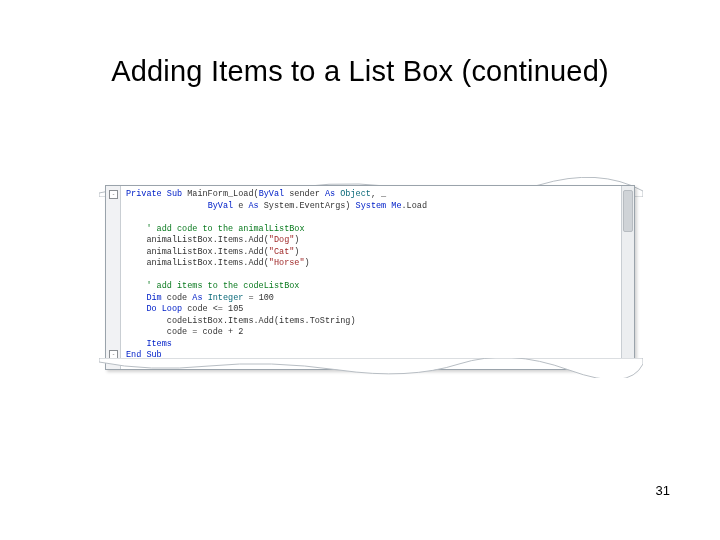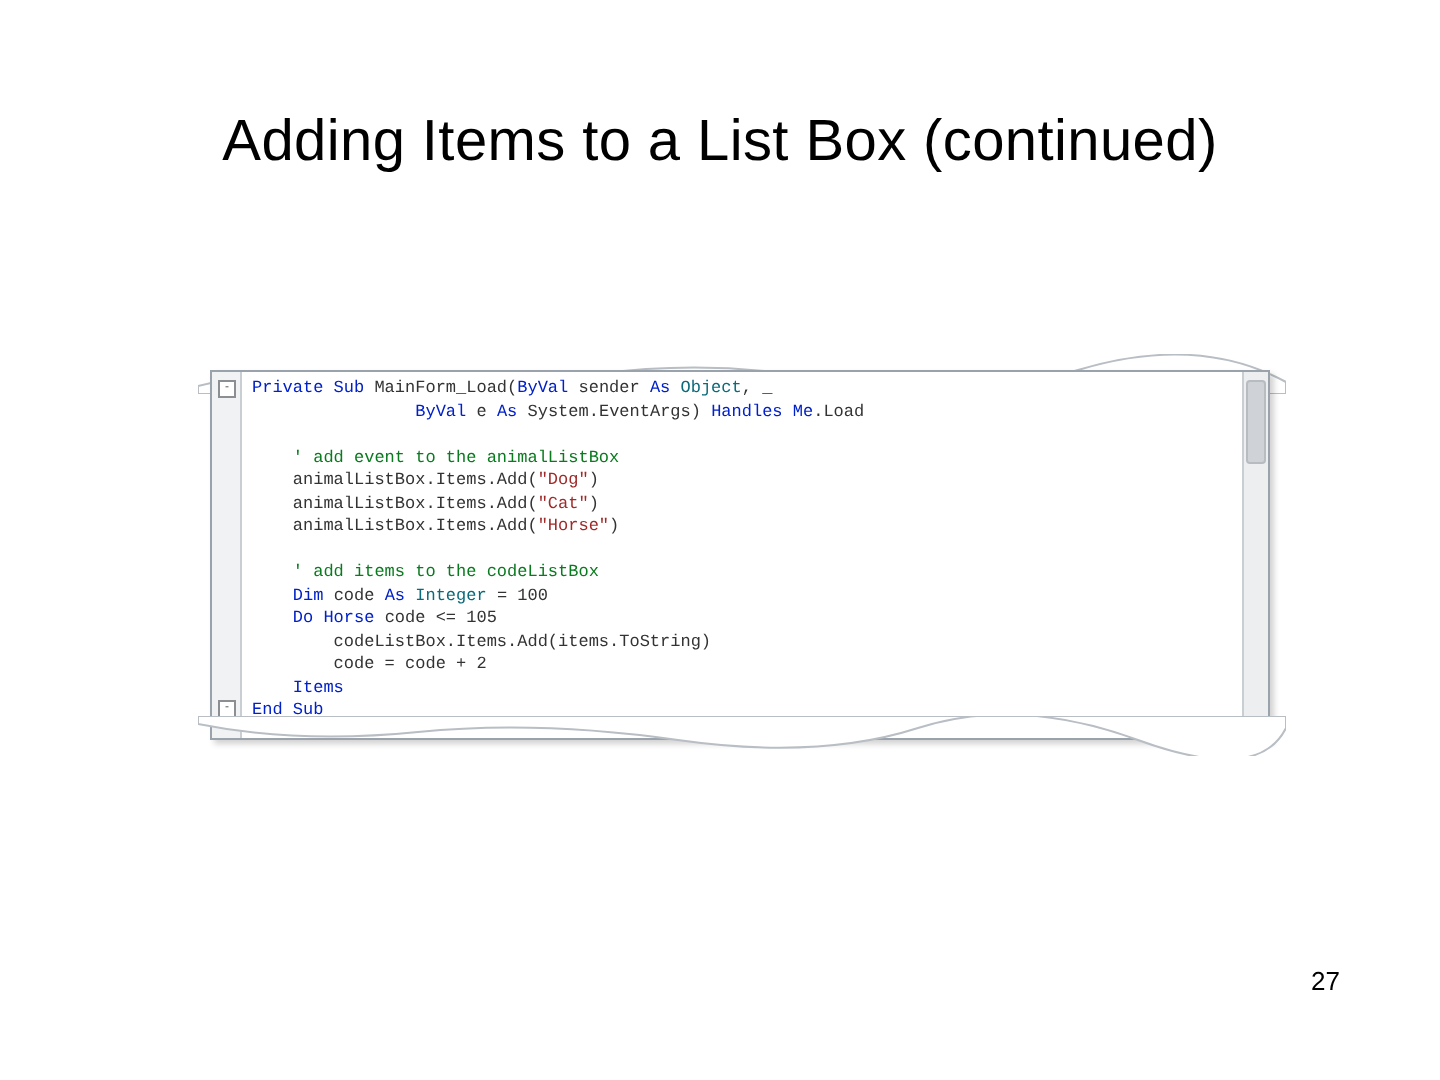--- a/index.html
+++ b/index.html
@@ -139,35 +139,35 @@
     </svg>
     <div class="code-pane">
       <div class="gutter">
         <div class="mark" style="top:4px">-</div>
         <div class="mark" style="top:164px">-</div>
       </div>
       <div class="scrollbar">
         <div class="thumb"></div>
       </div>
       <div class="code"><span class="kw">Private Sub</span><span> MainForm_Load(</span><span class="kw">ByVal</span><span> sender </span><span class="kw">As</span><span class="ty"> Object</span><span>, _</span>
-<span>                </span><span class="kw">ByVal</span><span> e </span><span class="kw">As</span><span> System.EventArgs) </span><span class="kw">Handles</span><span> </span><span class="kw">Me</span><span>.Load</span>
+<span>                </span><span class="kw">ByVal</span><span> e </span><span class="kw">As</span><span> System.EventArgs) </span><span class="kw">System</span><span> </span><span class="kw">Me</span><span>.Load</span>
 <span></span>
-<span class="cm">    ' add event to the animalListBox</span>
+<span class="cm">    ' add code to the animalListBox</span>
 <span>    animalListBox.Items.Add(</span><span class="st">"Dog"</span><span>)</span>
 <span>    animalListBox.Items.Add(</span><span class="st">"Cat"</span><span>)</span>
 <span>    animalListBox.Items.Add(</span><span class="st">"Horse"</span><span>)</span>
 <span></span>
 <span class="cm">    ' add items to the codeListBox</span>
 <span>    </span><span class="kw">Dim</span><span> code </span><span class="kw">As</span><span class="ty"> Integer</span><span> = 100</span>
-<span>    </span><span class="kw">Do Horse</span><span> code &lt;= 105</span>
+<span>    </span><span class="kw">Do Loop</span><span> code &lt;= 105</span>
 <span>        codeListBox.Items.Add(items.ToString)</span>
 <span>        code = code + 2</span>
 <span>    </span><span class="kw">Items</span>
 <span class="kw">End Sub</span></div>
     </div>
     <svg class="torn-bottom" viewBox="0 0 544 20" preserveAspectRatio="none">
       <path d="M0 4 Q 50 14 110 8 T 240 12 T 360 6 T 470 12 T 544 6 L544 0 L0 0 Z" fill="#ffffff" stroke="#b8bec4" stroke-width="1"></path>
     </svg>
   </div>
 
 
-  <div class="footer-right">27</div>
+  <div class="footer-right">31</div>
 </div>
 
 </body></html>

